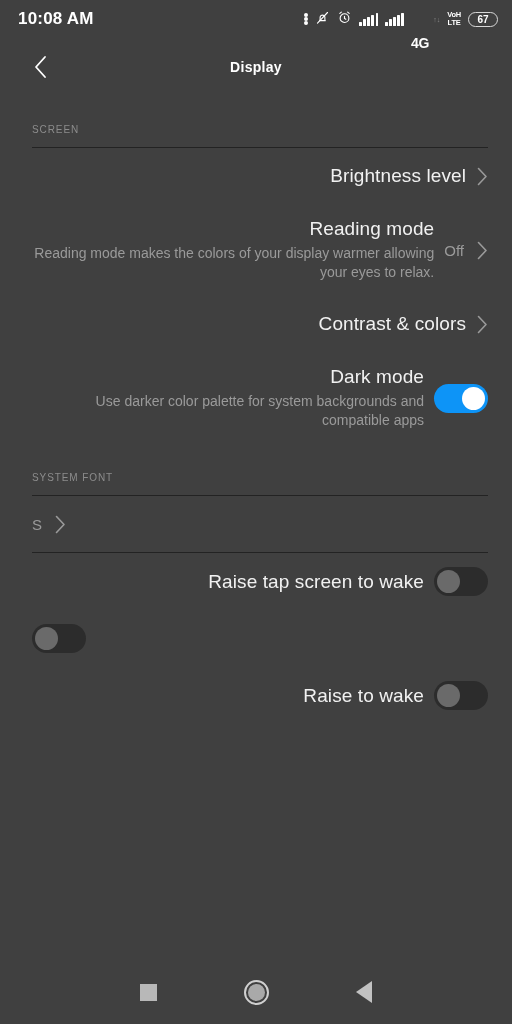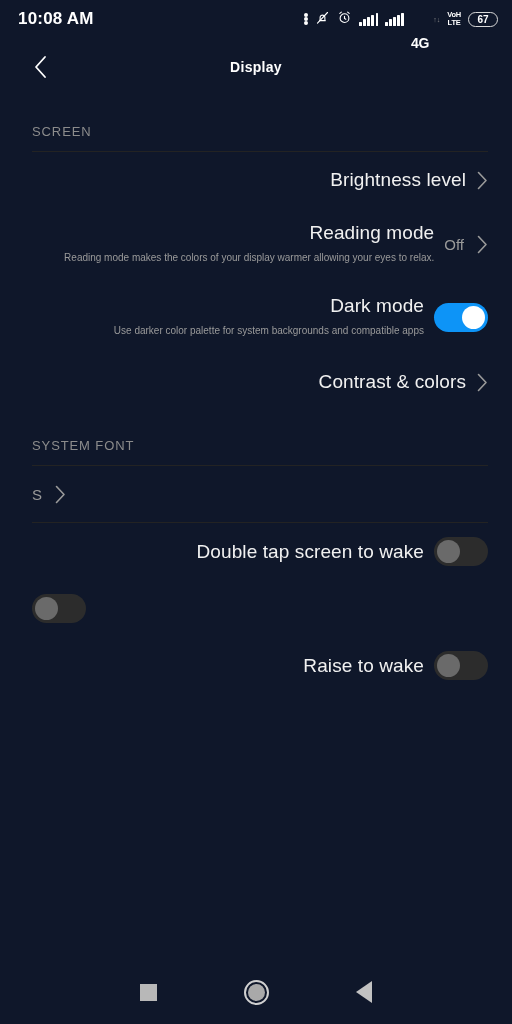--- a/index.html
+++ b/index.html
@@ -3,21 +3,21 @@
 <meta charset="utf-8">
 <style>
   * { margin:0; padding:0; box-sizing:border-box; }
   html, body {
     width:512px; height:1024px;
     background:#000;
     font-family:"Liberation Sans", sans-serif;
     -webkit-font-smoothing:antialiased;
     overflow:hidden;
   }
-  .phone { position:relative; width:512px; height:1024px; background:#0f172a; }
+  .phone { position:relative; width:512px; height:1024px; background:#404040; }
 
   
   .statusbar {
     height:38px; display:flex; align-items:center;
     padding:0 14px 0 18px; color:#fff;
   }
   .status-time { font-size:17px; font-weight:bold; letter-spacing:.2px; }
   .status-right { margin-left:auto; display:flex; align-items:center; gap:7px; }
   .dots { display:flex; gap:3px; align-items:center; }
   .dots i { width:4px; height:4px; border-radius:50%; background:#fff; display:block; }
@@ -39,32 +39,32 @@
   
   .header { height:58px; position:relative; display:flex; align-items:center; }
   .back-btn { position:absolute; left:24px; top:50%; transform:translateY(-50%);
     width:34px; height:34px; display:flex; align-items:center; justify-content:center; }
   .back-btn svg { display:block; }
   .page-title { width:100%; text-align:center; color:#fff; font-size:14px; font-weight:bold; letter-spacing:.3px; }
 
   
   .content { padding:0; }
   .section-label {
-    color:#8c8c8c; font-size:13px; letter-spacing:.9px;
+    color:#8c8c8c; font-size:10px; letter-spacing:.9px;
     padding:0 0 0 32px; margin-top:28px; margin-bottom:12px;
   }
   .divider { height:1px; background:#232323; margin:0 24px 0 32px; }
 
   .row {
     display:flex; align-items:center;
     min-height:56px; padding:14px 24px 14px 32px;
   }
   .row-texts { flex:1; min-width:0; padding-right:10px;text-align:right; }
   .row-title { color:#f1f1f1; font-size:19px; letter-spacing:.1px; }
-  .row-sub { color:#9a9a9a; font-size:10px; line-height:19px; margin-top:4px; }
+  .row-sub { color:#9a9a9a; font-size:14px; line-height:19px; margin-top:4px; }
   .row-value { color:#9a9a9a; font-size:15px; margin-right:12px; white-space:nowrap; }
   .chev { width:12px; display:flex; align-items:center; justify-content:center; }
   .chev svg { display:block; }
 
   
   .toggle { width:54px; height:29px; border-radius:15px; position:relative; flex:none; }
   .toggle .knob { position:absolute; top:3px; width:23px; height:23px; border-radius:50%; }
   .toggle.on { background:#0d94f7; }
   .toggle.on .knob { right:3px; background:#fff; }
   .toggle.off { background:#2c2c2c; }
@@ -172,56 +172,56 @@
       <div class="row-value">Off</div>
       <div class="chev">
         <svg width="11" height="19" viewBox="0 0 11 19" fill="none" stroke="#9a9a9a" stroke-width="1.6" stroke-linecap="round" stroke-linejoin="round">
             <path d="M1.5 1.5 9 9.5l-7.5 8"></path>
           </svg>
       </div>
     </div>
 
     <div class="row">
       <div class="row-texts">
+        <div class="row-title">Contrast &amp; colors</div>
+      </div>
+      <div class="chev">
+        <svg width="11" height="19" viewBox="0 0 11 19" fill="none" stroke="#9a9a9a" stroke-width="1.6" stroke-linecap="round" stroke-linejoin="round">
+            <path d="M1.5 1.5 9 9.5l-7.5 8"></path>
+          </svg>
+      </div>
+    </div>
+
+    <div class="row">
+      <div class="row-texts">
         <div class="row-title">Dark mode</div>
         <div class="row-sub">Use darker color palette for system backgrounds and compatible apps</div>
       </div>
       <div class="toggle on">
         <span class="knob"></span>
       </div>
     </div>
 
-    <div class="row">
-      <div class="row-texts">
-        <div class="row-title">Contrast &amp; colors</div>
-      </div>
-      <div class="chev">
-        <svg width="11" height="19" viewBox="0 0 11 19" fill="none" stroke="#9a9a9a" stroke-width="1.6" stroke-linecap="round" stroke-linejoin="round">
-            <path d="M1.5 1.5 9 9.5l-7.5 8"></path>
-          </svg>
-      </div>
-    </div>
-
     <div class="section-label">SYSTEM FONT</div>
     <div class="divider"></div>
 
     <div class="row">
       <div class="row-value">S</div>
       <div class="chev">
         <svg width="11" height="19" viewBox="0 0 11 19" fill="none" stroke="#9a9a9a" stroke-width="1.6" stroke-linecap="round" stroke-linejoin="round">
             <path d="M1.5 1.5 9 9.5l-7.5 8"></path>
           </svg>
       </div>
     </div>
 
     <div class="divider"></div>
 
     <div class="row">
       <div class="row-texts">
-        <div class="row-title">Double tap screen to wake</div>
+        <div class="row-title">Raise tap screen to wake</div>
       </div>
       <div class="toggle off">
         <span class="knob"></span>
       </div>
     </div>
 
     <div class="row">
       <div class="toggle off">
         <span class="knob"></span>
       </div>

